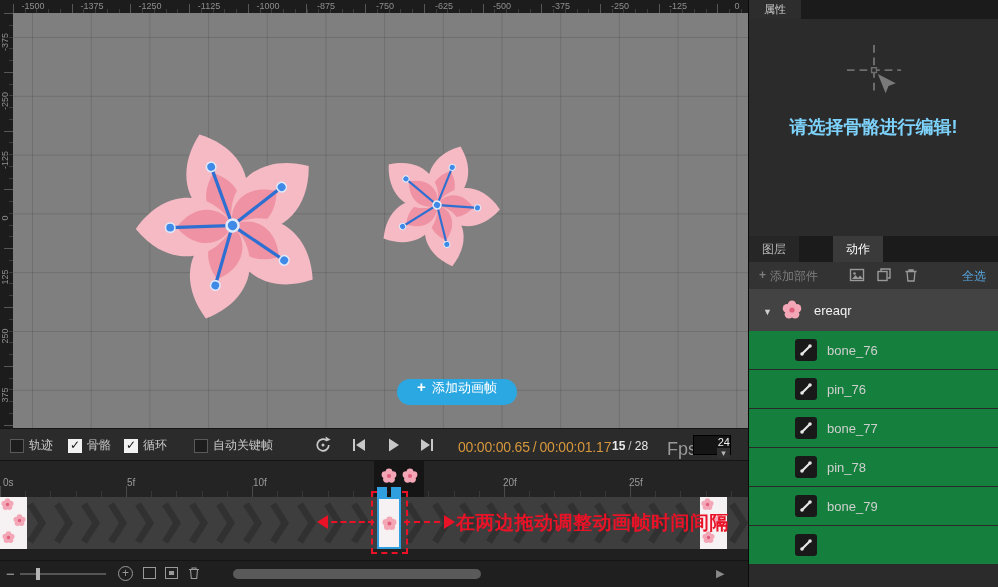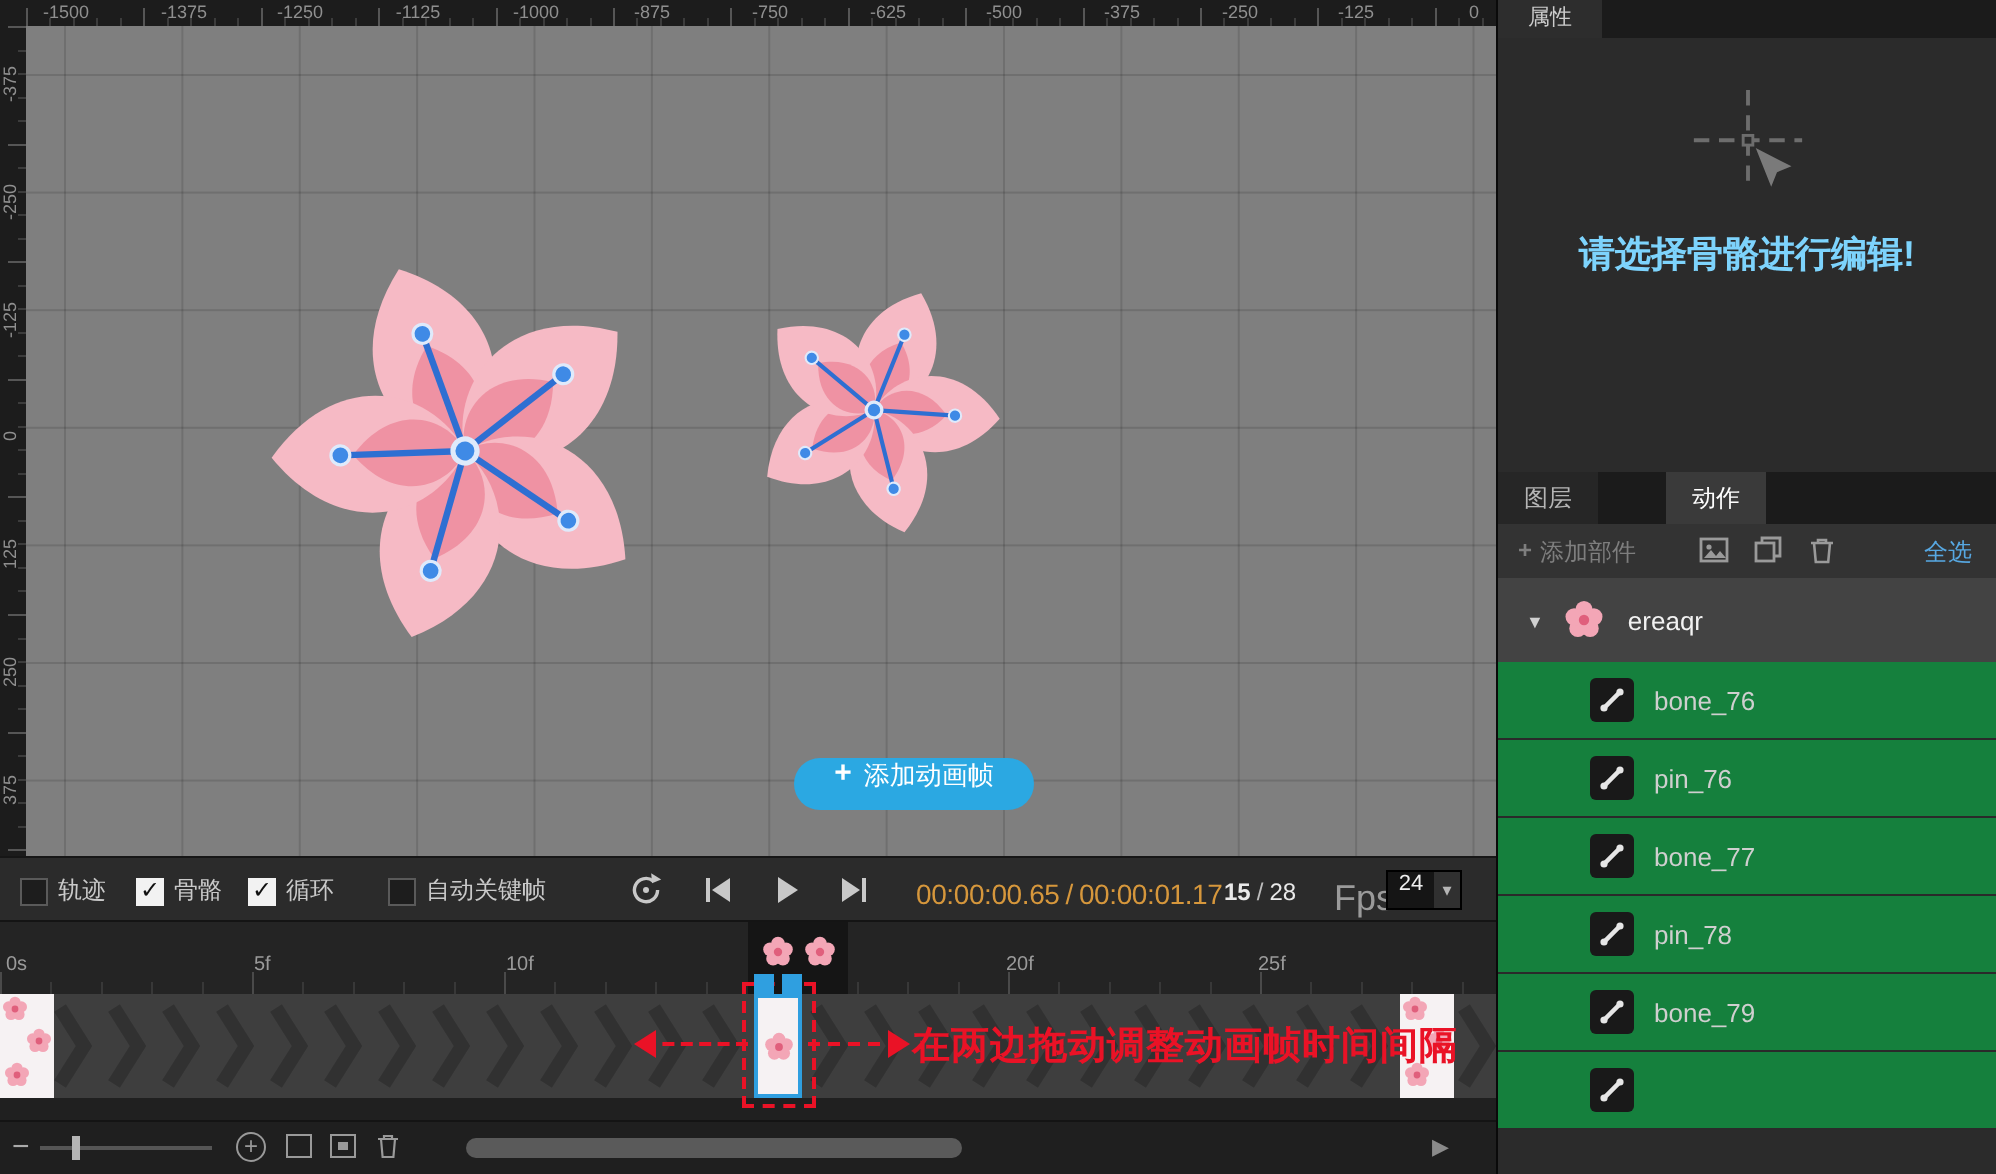--- a/index.html
+++ b/index.html
@@ -66,21 +66,21 @@
   .tbtn { position:absolute; top:5px; width:22px; height:22px; background:none; border:none; padding:1px; cursor:pointer; }
   .tb1{left:312px;} .tb2{left:348px;} .tb3{left:382px;} .tb4{left:416px;}
   .time { position:absolute; left:458px; top:10px; font-size:14px; color:#d6973c; letter-spacing:-0.2px; }
   .time .sep { margin:0 3px; }
   .framecount { position:absolute; left:612px; top:10px; font-size:12px; color:#e9e9e9; }
   .framecount .fc { font-weight:bold; }
   .framecount .sep { margin:0 3px; color:#bdbdbd; }
   .fps-label { position:absolute; left:667px; top:10px; font-size:18px; color:#9a9a9a; }
   .fps-select {
     position:absolute; left:693px; top:6px; width:38px; height:20px;
-    background:#151515; border:1px solid #000; display:flex; align-items:flex-start; cursor:pointer;
+    background:#151515; border:1px solid #000; display:flex; align-items:flex-end; cursor:pointer;flex-direction:column;
   }
   .fps-select .val { flex:1; text-align:center; font-size:11px; color:#eee; }
   .fps-select .dd { width:13px; height:100%; background:#303030; color:#b5b5b5; display:flex; align-items:center; justify-content:center; }
   .fps-select .dd::before { content:"▾"; font-size:9px; }
   
   .tl-ruler {
     position:absolute; left:0; top:460px; width:748px; height:37px; background:#242424;
     border-top:1px solid #141414;
     background-image:
       repeating-linear-gradient(to right,#4a4a4a 0 1px,transparent 1px 126px),

